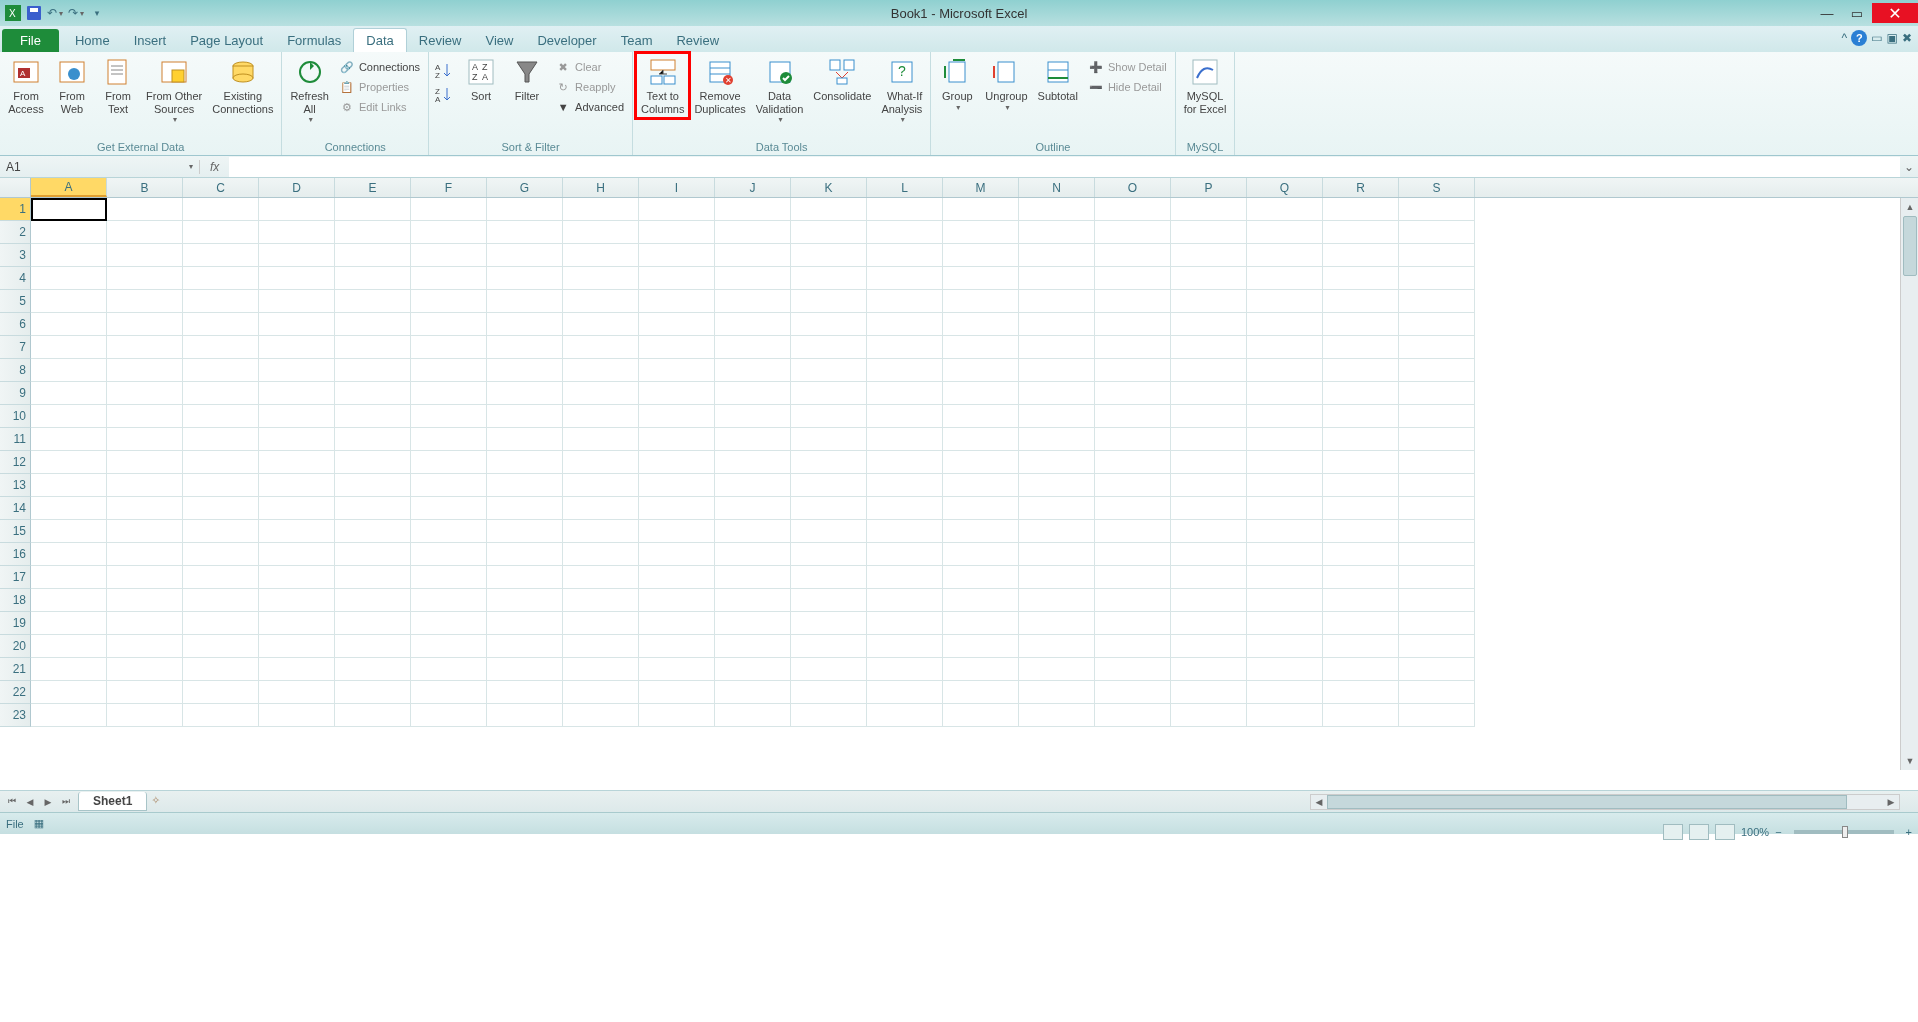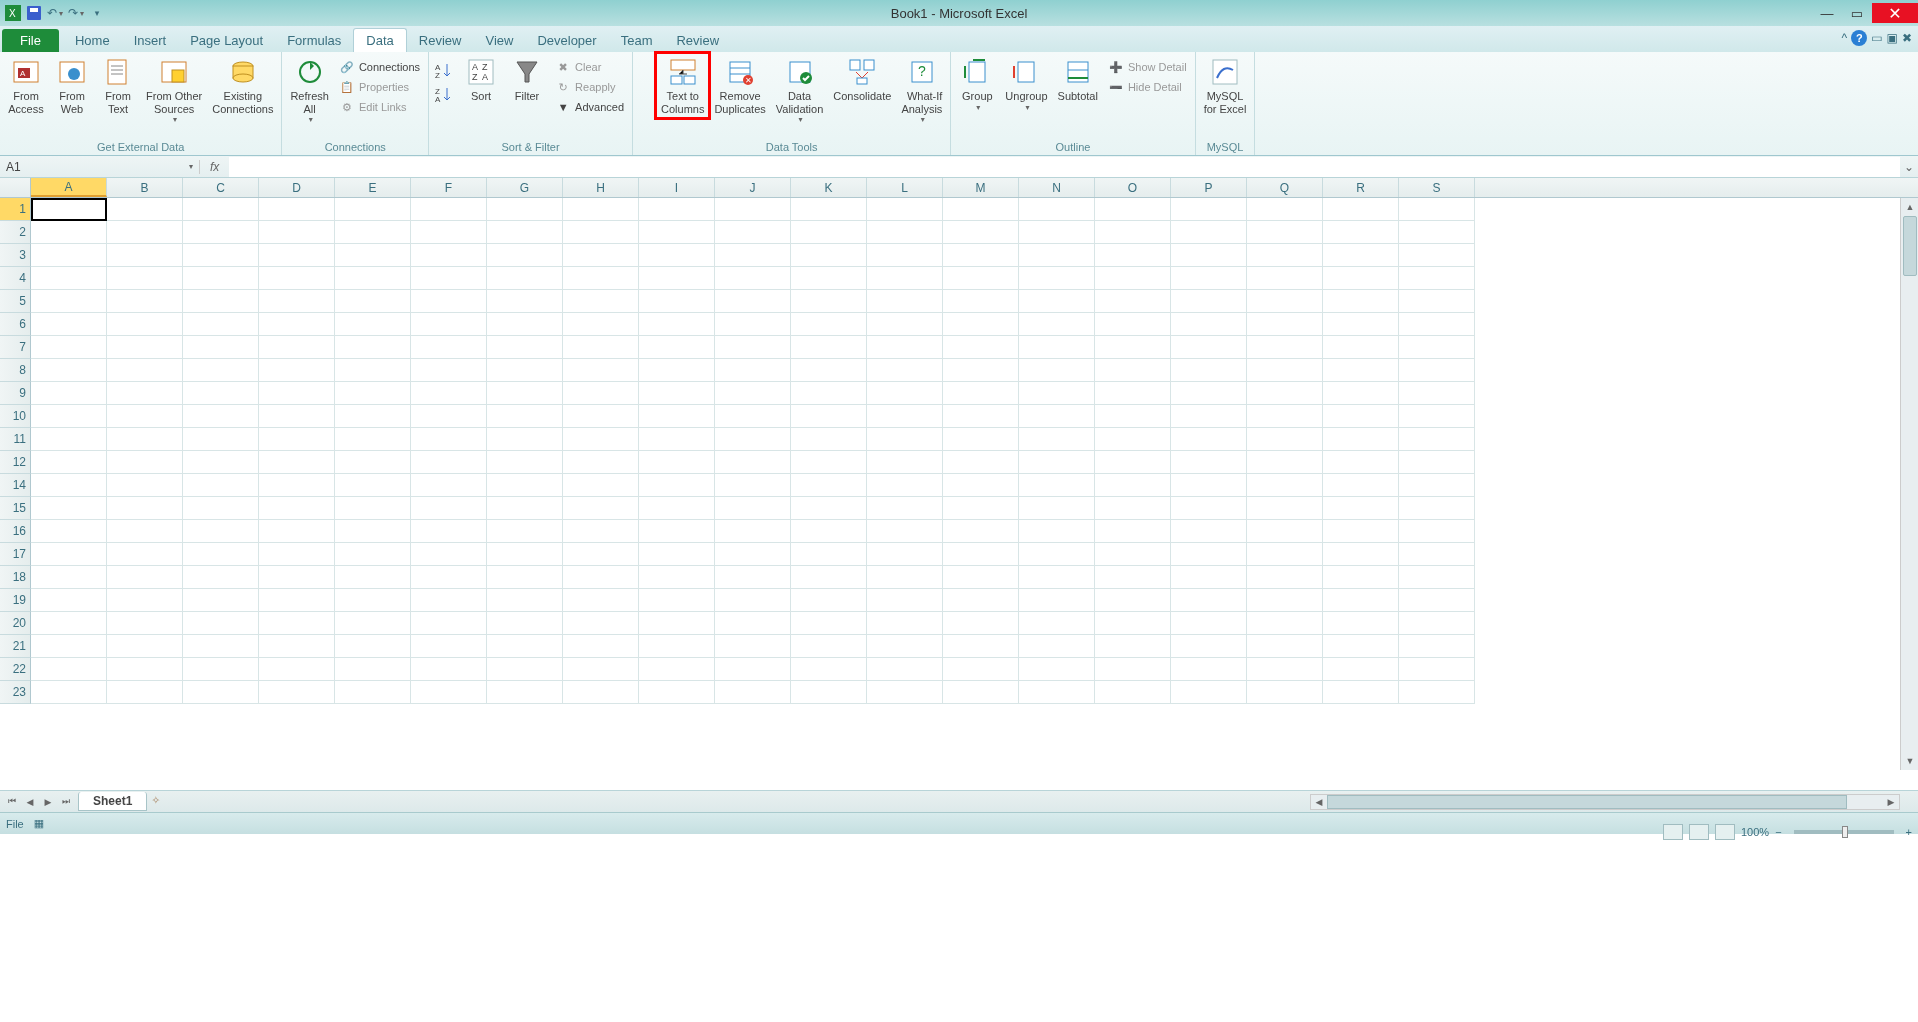--- a/index.html
+++ b/index.html
@@ -56,21 +56,21 @@
 .hscroll .arr { width: 16px; font-size: 9px; text-align: center; color: #666; }
 .hscroll .track { flex: 1; position: relative; height: 14px; }
 .hscroll .thumb { position: absolute; left: 0; width: 520px; height: 14px; background: #c5d8db; border: 1px solid #a0bcc0; }
 .statusbar { height: 22px; background: linear-gradient(#d8ebec,#c5dfe1); border-top: 1px solid #a8cacd; display: flex; align-items: center; justify-content: space-between; padding: 0 6px; font-size: 11px; color: #3a6f7f; }
 .status-right { display: flex; align-items: center; gap: 6px; margin-top: 16px; }
 .view-btn { width: 20px; height: 16px; border: 1px solid #a0bcc0; background: #e5f0f0; }
 .zoom-slider { width: 100px; height: 4px; background: #a0bcc0; position: relative; margin: 0 6px; }
 .zoom-slider .knob { position: absolute; left: 48px; top: -4px; width: 6px; height: 12px; background: #eee; border: 1px solid #888; }
 svg { display: block; }
 .drop { font-size: 8px; color: #666; margin-left: 2px; }
-.red-highlight { position: relative; margin-left: 20px; }
+.red-highlight { position: relative; }
 .red-highlight::after { content: ""; position: absolute; border: 3px solid #ff0000; left: -3px; top: -3px; right: -3px; bottom: -3px; pointer-events: none; }
 </style>
 </head>
 <body>
 
 <div class="titlebar">
   <div class="qat">
     <div class="qat-item">
         <svg width="16" height="16">
           <rect width="16" height="16" fill="#1e8c3a"></rect>
@@ -689,20 +689,42 @@
         <div class="cell"></div>
         <div class="cell"></div>
         <div class="cell"></div>
         <div class="cell"></div>
         <div class="cell"></div>
         <div class="cell"></div>
         <div class="cell"></div>
         <div class="cell"></div>
       </div>
       <div class="row">
+        <div class="row-h">13</div>
+        <div class="cell"></div>
+        <div class="cell"></div>
+        <div class="cell"></div>
+        <div class="cell"></div>
+        <div class="cell"></div>
+        <div class="cell"></div>
+        <div class="cell"></div>
+        <div class="cell"></div>
+        <div class="cell"></div>
+        <div class="cell"></div>
+        <div class="cell"></div>
+        <div class="cell"></div>
+        <div class="cell"></div>
+        <div class="cell"></div>
+        <div class="cell"></div>
+        <div class="cell"></div>
+        <div class="cell"></div>
+        <div class="cell"></div>
+        <div class="cell"></div>
+      </div>
+      <div class="row">
         <div class="row-h">14</div>
         <div class="cell"></div>
         <div class="cell"></div>
         <div class="cell"></div>
         <div class="cell"></div>
         <div class="cell"></div>
         <div class="cell"></div>
         <div class="cell"></div>
         <div class="cell"></div>
         <div class="cell"></div>

